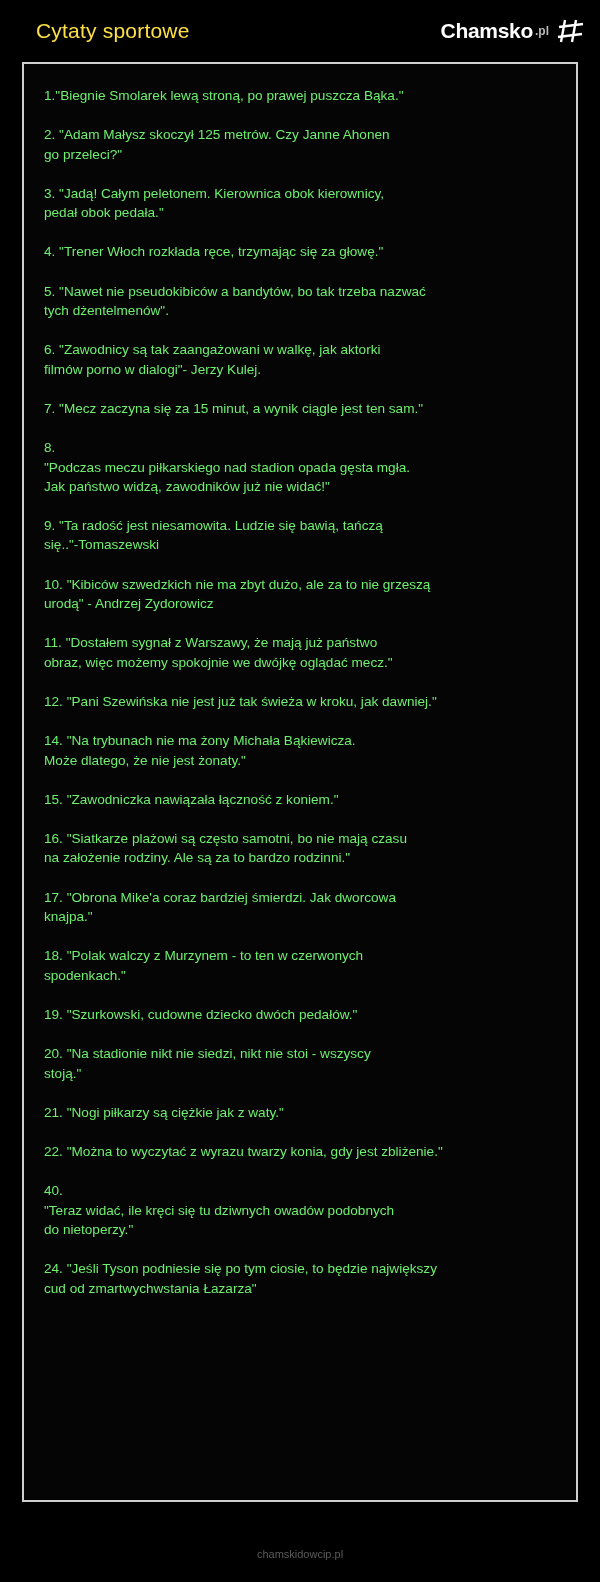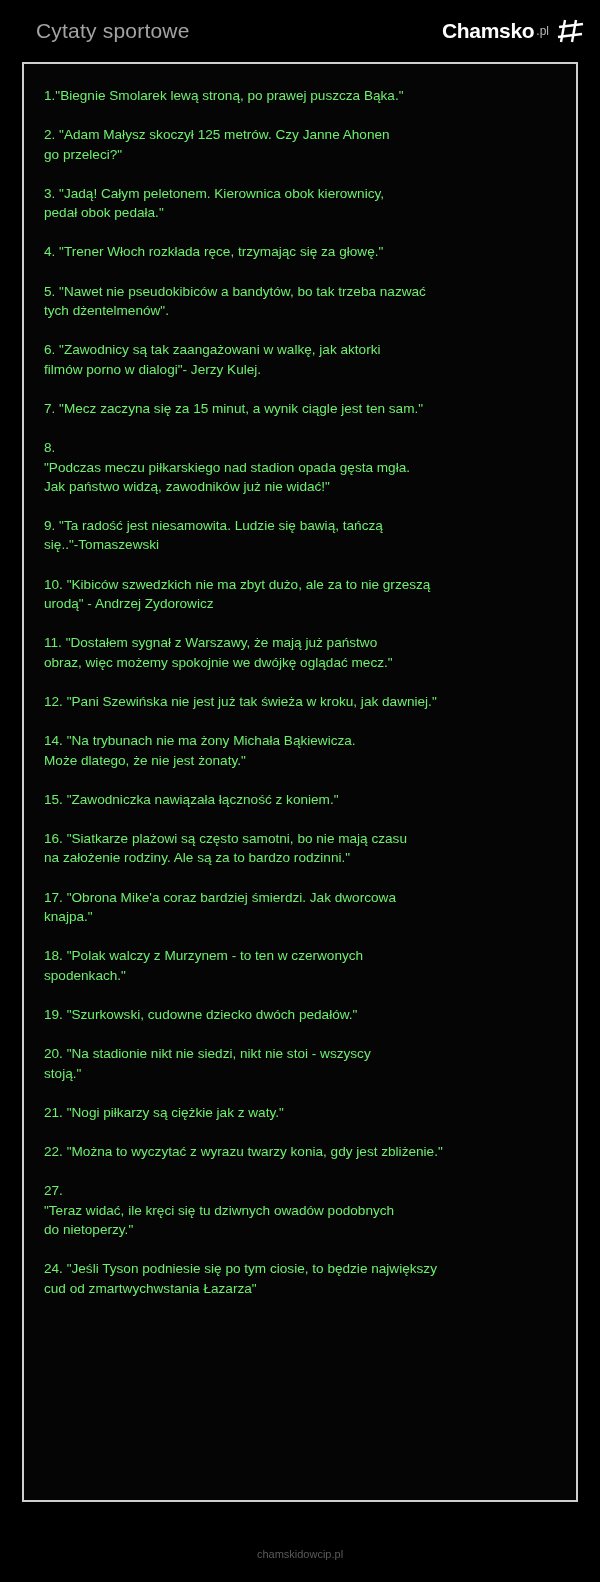--- a/index.html
+++ b/index.html
@@ -27,38 +27,38 @@
   .header {
     height: 62px;
     display: flex;
     align-items: center;
     justify-content: space-between;
     padding: 0 14px 0 36px;
     flex: 0 0 auto;
   }
   .header-title {
     font-size: 21px;
-    color: #a3a3a3;
+    color: #fde047;
     letter-spacing: 0.2px;
     font-weight: normal;
   }
   .brand {
     display: flex;
     align-items: center;
     gap: 7px;
   }
   .brand-name {
     font-size: 21px;
     font-weight: bold;
     color: #ffffff;
     letter-spacing: -0.3px;
   }
   .brand-tld {
     font-size: 12px;
-    font-weight: normal;
+    font-weight: bold;
     color: #b9b9b9;
     margin-left: -5px;
   }
   .brand-mark {
     width: 30px;
     height: 30px;
     position: relative;
     display: inline-block;
   }
   
@@ -144,21 +144,21 @@
 na założenie rodziny. Ale są za to bardzo rodzinni."</p>
       <p class="quote">17. "Obrona Mike'a coraz bardziej śmierdzi. Jak dworcowa
 knajpa."</p>
       <p class="quote">18. "Polak walczy z Murzynem - to ten w czerwonych
 spodenkach."</p>
       <p class="quote">19. "Szurkowski, cudowne dziecko dwóch pedałów."</p>
       <p class="quote">20. "Na stadionie nikt nie siedzi, nikt nie stoi - wszyscy
 stoją."</p>
       <p class="quote">21. "Nogi piłkarzy są ciężkie jak z waty."</p>
       <p class="quote">22. "Można to wyczytać z wyrazu twarzy konia, gdy jest zbliżenie."</p>
-      <p class="quote">27.
+      <p class="quote">40.
 "Teraz widać, ile kręci się tu dziwnych owadów podobnych
 do nietoperzy."</p>
       <p class="quote">24. "Jeśli Tyson podniesie się po tym ciosie, to będzie największy
 cud od zmartwychwstania Łazarza"</p>
     </div>
   </div>
 
   <div class="footer">
     <span class="footer-text">chamskidowcip.pl</span>
   </div>

